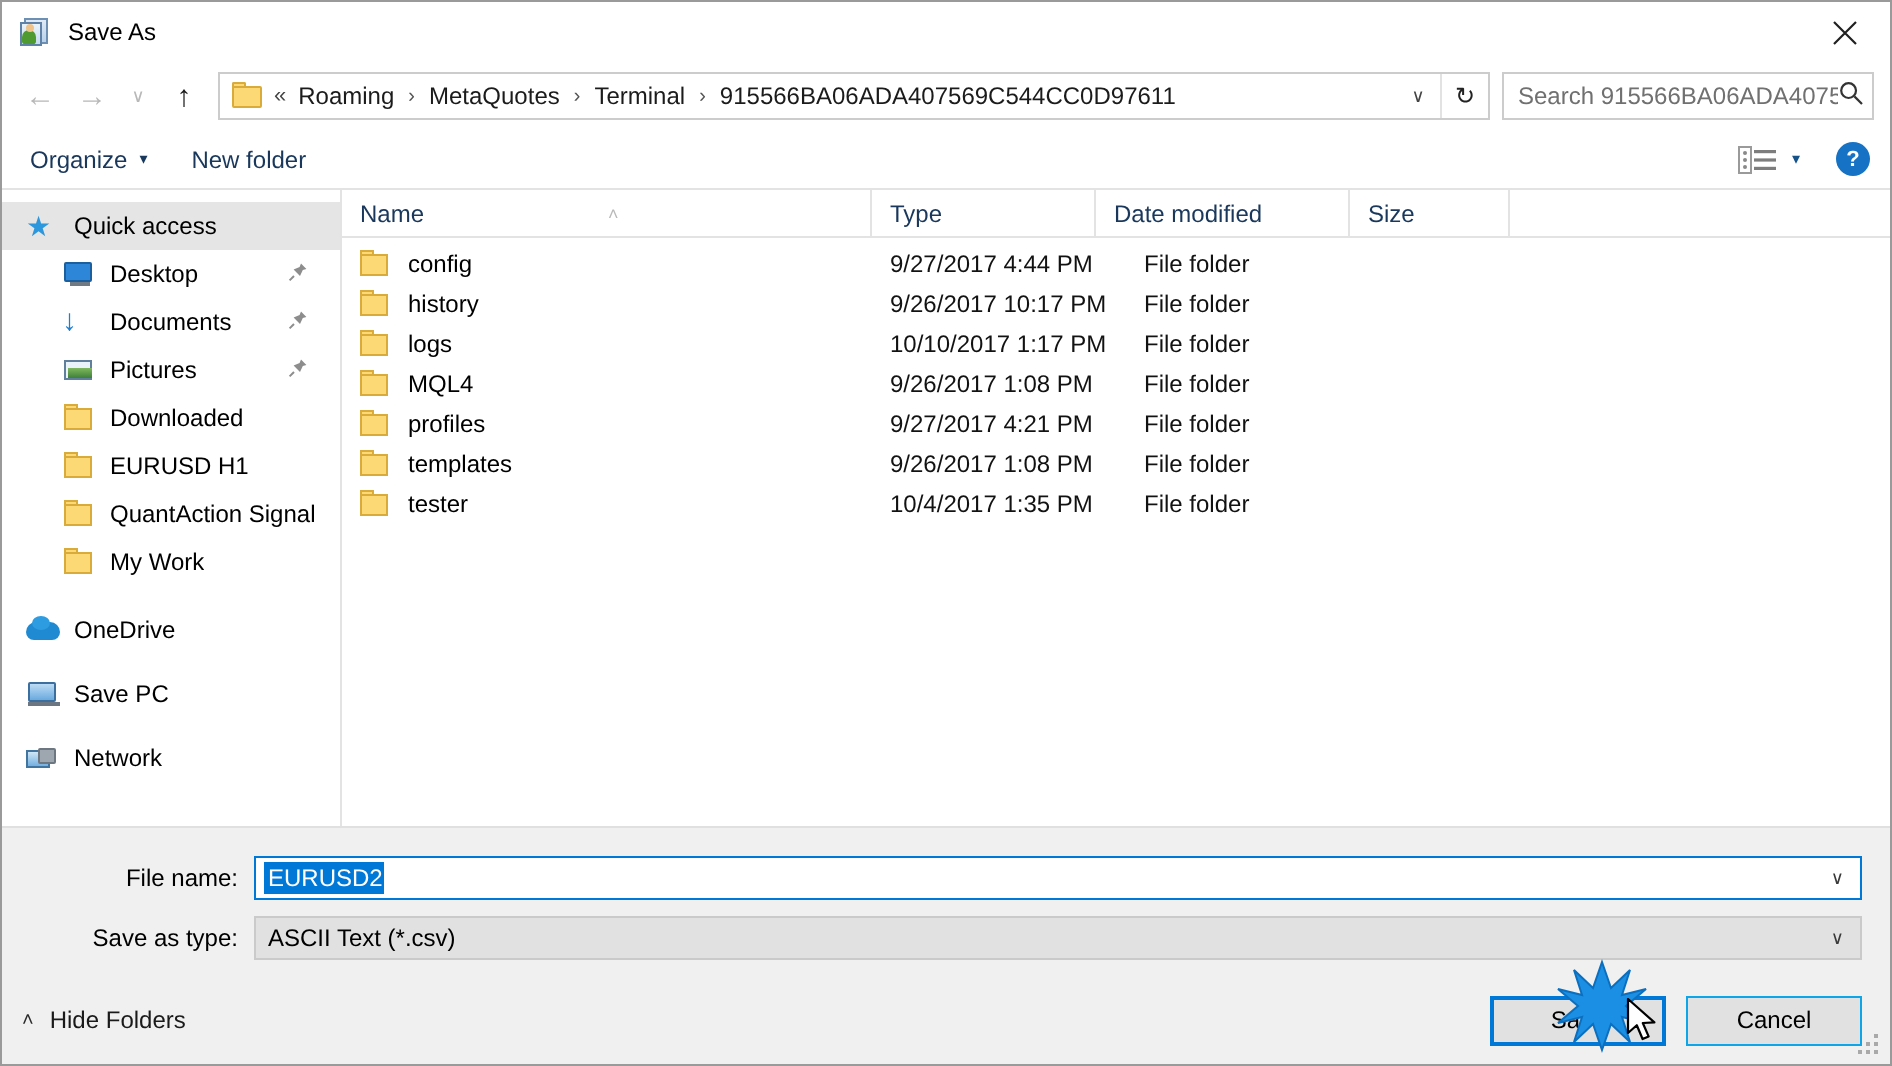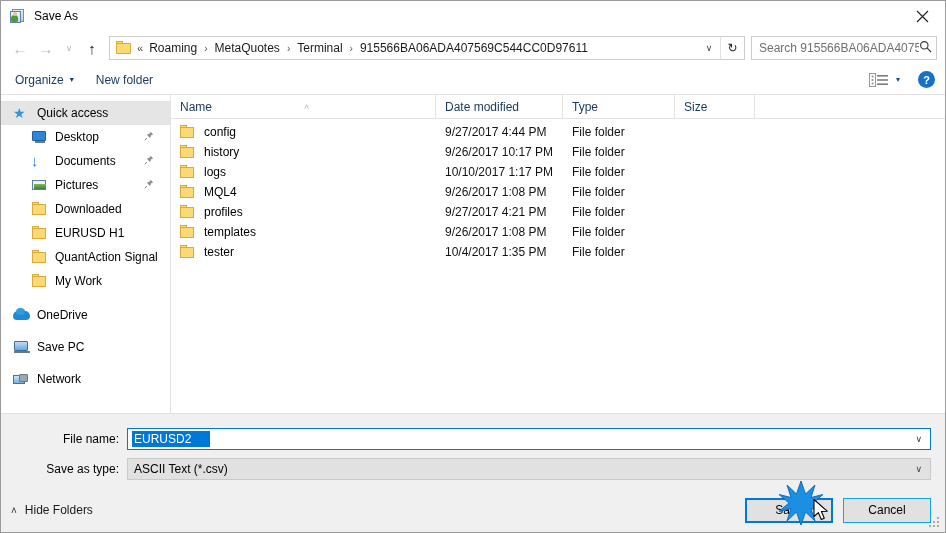--- a/index.html
+++ b/index.html
@@ -381,21 +381,21 @@
   }
   .field.filetype {
     background: #e1e1e1;
     border: 1px solid #cacaca;
     color: #000;
     padding-left: 6px;
   }
   .selected-text {
     background: #0078d7;
     color: #ffffff;
-    padding: 1px 19px 1px 2px;
+    padding: 1px 1px 1px 2px;
   }
   .field-caret {
     position: absolute;
     right: 8px; top: 0;
     height: 20px;
     display: flex; align-items: center;
     color: #3a3a3a;
     font-size: 9px;
   }
 
@@ -626,22 +626,22 @@
         <span class="side-label">Network</span>
       </div>
     </div>
 
     <div class="filepane">
       <div class="colheaders">
         <div class="colh name">
           <span>Name</span>
           <span class="sort-caret">˄</span>
         </div>
+        <div class="colh type">Type</div>
         <div class="colh date">Date modified</div>
-        <div class="colh type">Type</div>
         <div class="colh size">Size</div>
       </div>
 
       <div class="rows">
         <div class="frow">
           <div class="c-name">
             <span class="row-folder">
                 <span class="ftab"></span>
                 <span class="fbody"></span>
               </span>

